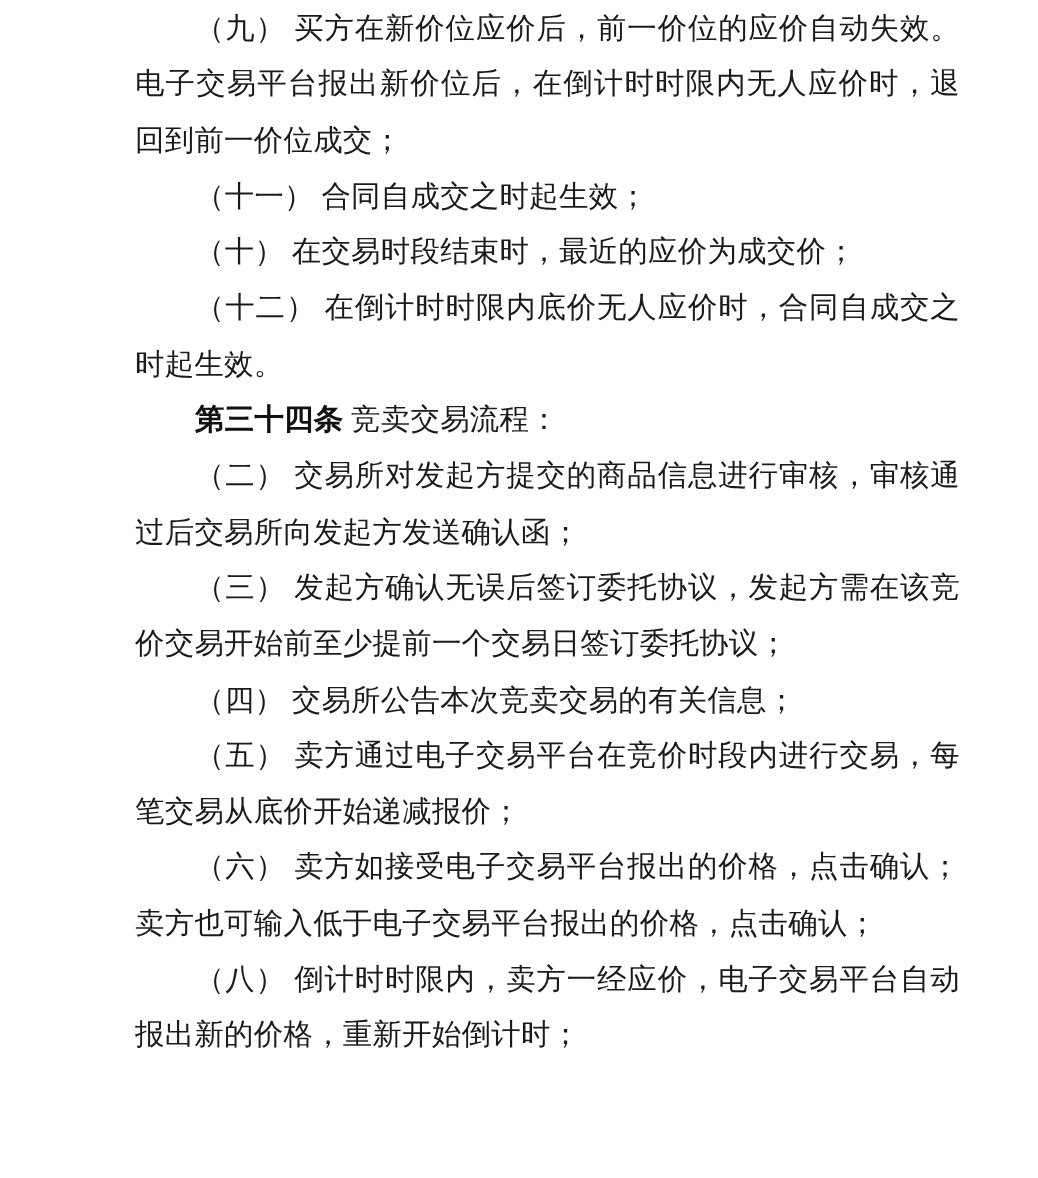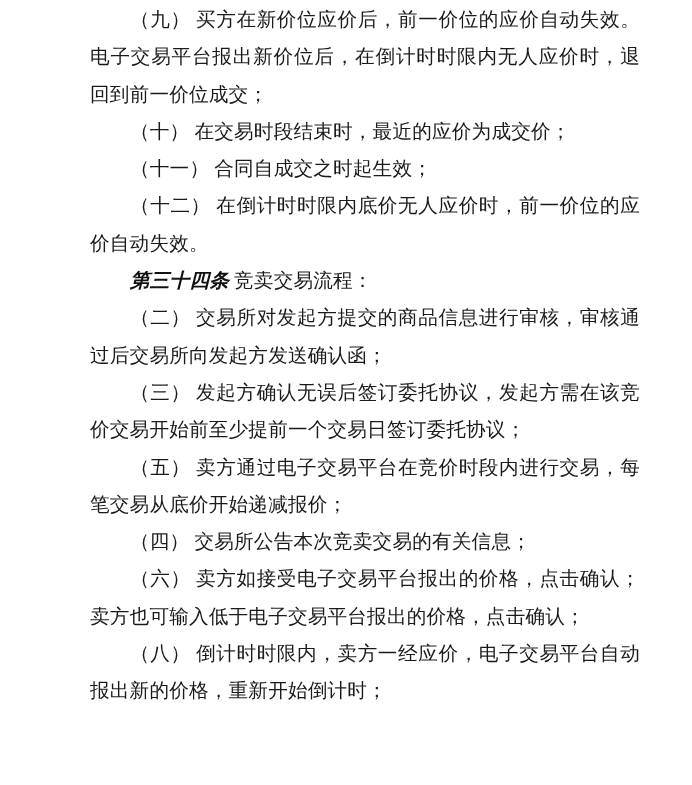--- a/index.html
+++ b/index.html
@@ -26,33 +26,32 @@
     line-height: 37.3px;
     letter-spacing: 0.2px;
     color: #1a1a1a;
     text-align: justify;
     text-indent: 40px;
     word-break: break-all;
   }
   p.para .article-no {
     font-weight: bold;
     color: #111111;
-    font-style: italic;
   }
 </style>
 </head>
 <body>
 
 <div class="page">
   <div class="doc-body" id="doc-body">
       <p class="para">（九） 买方在新价位应价后，前一价位的应价自动失效。电子交易平台报出新价位后，在倒计时时限内无人应价时，退回到前一价位成交；</p>
+      <p class="para">（十一） 合同自成交之时起生效；</p>
       <p class="para">（十） 在交易时段结束时，最近的应价为成交价；</p>
-      <p class="para">（十一） 合同自成交之时起生效；</p>
-      <p class="para">（十二） 在倒计时时限内底价无人应价时，前一价位的应价自动失效。</p>
+      <p class="para">（十二） 在倒计时时限内底价无人应价时，合同自成交之时起生效。</p>
       <p class="para"><span class="article-no">第三十四条</span><span> 竞卖交易流程：</span></p>
       <p class="para">（二） 交易所对发起方提交的商品信息进行审核，审核通过后交易所向发起方发送确认函；</p>
       <p class="para">（三） 发起方确认无误后签订委托协议，发起方需在该竞价交易开始前至少提前一个交易日签订委托协议；</p>
+      <p class="para">（四） 交易所公告本次竞卖交易的有关信息；</p>
       <p class="para">（五） 卖方通过电子交易平台在竞价时段内进行交易，每笔交易从底价开始递减报价；</p>
-      <p class="para">（四） 交易所公告本次竞卖交易的有关信息；</p>
       <p class="para">（六） 卖方如接受电子交易平台报出的价格，点击确认；卖方也可输入低于电子交易平台报出的价格，点击确认；</p>
       <p class="para">（八） 倒计时时限内，卖方一经应价，电子交易平台自动报出新的价格，重新开始倒计时；</p>
     </div>
 </div>
 
 </body></html>

